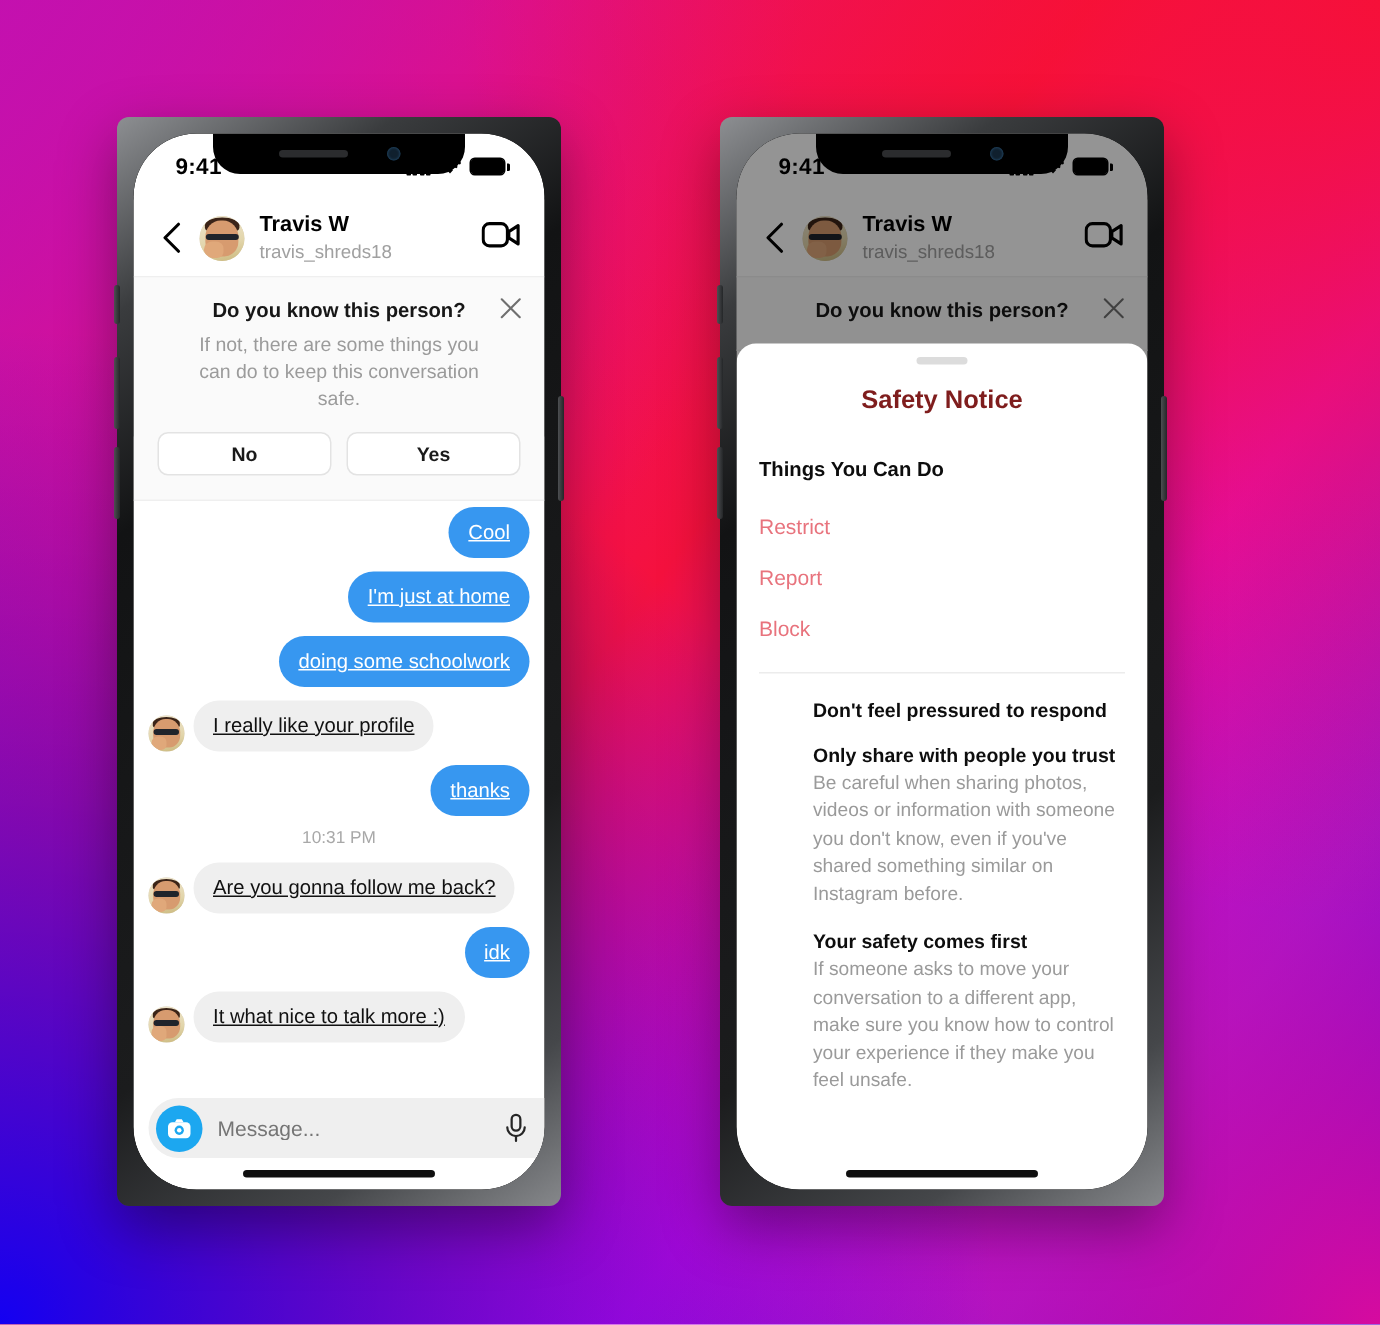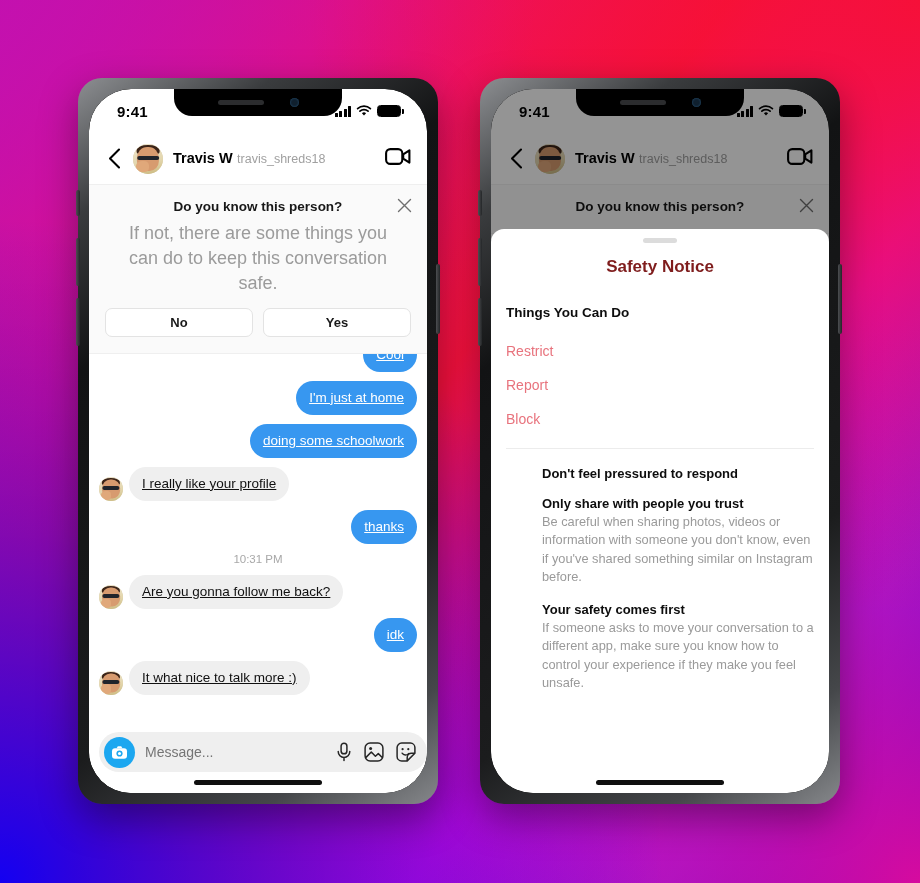--- a/index.html
+++ b/index.html
@@ -25,22 +25,22 @@
       radial-gradient(circle at 100% 0%, rgba(247,16,52,0.95) 0%, rgba(247,16,52,0) 48%),
       radial-gradient(circle at 0% 100%, rgba(15,0,245,0.98) 0%, rgba(15,0,245,0) 52%),
       radial-gradient(circle at 0% 0%, rgba(196,16,176,0.85) 0%, rgba(196,16,176,0) 42%),
       radial-gradient(circle at 100% 100%, rgba(235,12,150,0.9) 0%, rgba(235,12,150,0) 45%);
     pointer-events: none;
   }
 
   
   .phone {
     position: absolute;
-    width: 360px; height: 726px;
-    border-radius: 24px;
+    width: 296px; height: 726px;
+    border-radius: 8px;
     background: linear-gradient(145deg,#8d8f92 0%,#3a3c3e 14%,#121314 30%,#1b1c1d 70%,#45474a 88%,#86888b 100%);
     padding: 11px;
     box-shadow: 0 14px 38px rgba(0,0,0,0.38);
   }
   #phone-left  { left: 78px; top: 78px; }
   #phone-right { left: 480px; top: 78px; }
 
   .phone-inner {
     position: relative;
     width: 100%; height: 100%;
@@ -171,21 +171,21 @@
     background: #fafafa;
     border-bottom: 1px solid #efefef;
     padding: 14px 16px 16px;
     position: relative; z-index: 15;
   }
   .know-title {
     text-align: center; font-size: 13.5px; font-weight: 700; color: #171717;
     margin-bottom: 7px;
   }
   .know-sub {
-    text-align: center; font-size: 18px; color: #9b9b9b;
+    text-align: center; font-size: 13px; color: #9b9b9b;
     line-height: 1.38; padding: 0 18px; margin-bottom: 13px;
   }
   .know-close {
     position: absolute; right: 14px; top: 13px;
     width: 16px; height: 16px; cursor: pointer;
     color: #6f6f6f;
   }
   .know-btns { display: flex; gap: 10px; }
   .know-btn {
     flex: 1; height: 29px;

